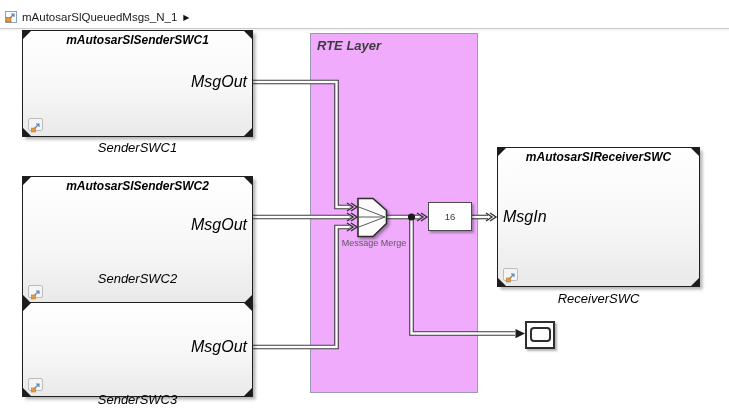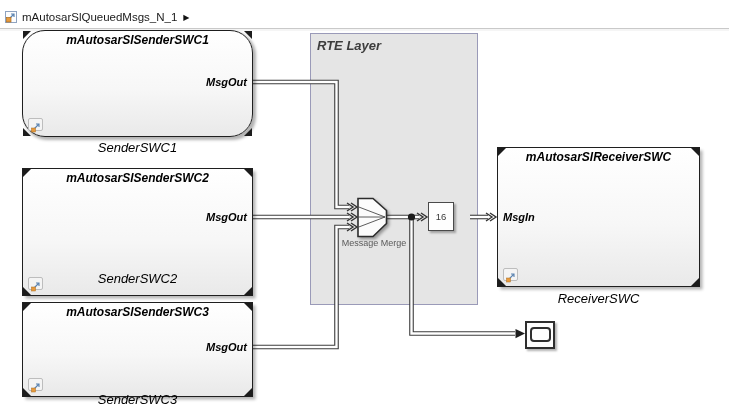--- a/index.html
+++ b/index.html
@@ -11,61 +11,61 @@
   #crumbbar{
     position:absolute;left:0;top:6px;width:729px;height:22px;background:#ffffff;
     border-bottom:1px solid #c9c9c9;box-shadow:0 2px 0 rgba(0,0,0,0.04);
     display:flex;align-items:center;z-index:5;
   }
   #crumb-icon{margin:0 4px 0 4px;display:block;}
   #crumb-label{font-size:11.5px;color:#1a1a1a;}
   #crumb-arrow{font-size:8px;color:#111;margin-left:6px;margin-top:1px;}
   
   #rte{
-    position:absolute;left:310px;top:33px;width:168px;height:272px;
-    background:#e5e5e5;border:1px solid #9a9ab8;box-sizing:border-box;z-index:1;
+    position:absolute;left:310px;top:33px;width:168px;height:360px;
+    background:#f0abfc;border:1px solid #9a9ab8;box-sizing:border-box;z-index:1;
   }
   #rte-title{font-size:13px;font-weight:bold;font-style:italic;color:#3d3d3d;padding:4px 0 0 6px;}
   
   #wires{position:absolute;left:0;top:0;z-index:2;}
   .wire-outer{stroke:#3c3c3c;stroke-width:4.6;fill:none;}
   .wire-inner{stroke:#ffffff;stroke-width:2.4;fill:none;}
   .chev{stroke:#333;stroke-width:1.4;fill:none;}
   .merge-shape{filter:drop-shadow(2px 2px 1.5px rgba(0,0,0,0.35));}
   
   .mblock{
     position:absolute;box-sizing:border-box;border:1.5px solid #1f1f1f;
     background:linear-gradient(180deg,#ffffff 0%,#f7f7f7 55%,#e9e9e9 100%);
     box-shadow:2.5px 2.5px 3px rgba(0,0,0,0.3);z-index:3;
   }
   .mblock .btitle{
     text-align:center;font-size:12px;font-weight:bold;font-style:italic;color:#000;margin-top:2px;
   }
   .port-label{
-    position:absolute;font-size:11px;font-weight:bold;font-style:italic;color:#000;
+    position:absolute;font-size:16px;font-weight:normal;font-style:italic;color:#000;
     transform:translateY(-50%);white-space:nowrap;
   }
   .port-out{right:5px;}
   .port-in{left:5px;}
   .corner{position:absolute;width:0;height:0;}
   .corner.tl{top:0;left:0;border-top:8px solid #1c1c1c;border-right:8px solid transparent;}
   .corner.tr{top:0;right:0;border-top:8px solid #1c1c1c;border-left:8px solid transparent;}
   .corner.bl{bottom:0;left:0;border-bottom:8px solid #1c1c1c;border-right:8px solid transparent;}
   .corner.br{bottom:0;right:0;border-bottom:8px solid #1c1c1c;border-left:8px solid transparent;}
   .badge{
     position:absolute;left:5px;bottom:5px;width:15px;height:13px;background:#f4f4f4;
     border:1px solid #bdbdbd;border-radius:2px;box-sizing:border-box;
   }
   .caption{
     position:absolute;text-align:center;font-size:13px;font-weight:normal;font-style:italic;
     color:#000;z-index:3;
   }
   
   #queue-block{
-    position:absolute;left:428px;top:202px;width:26px;height:29px;box-sizing:border-box;
+    position:absolute;left:428px;top:202px;width:44px;height:29px;box-sizing:border-box;
     background:#fefefe;border:1.2px solid #4a4a4a;box-shadow:1.5px 2px 2px rgba(0,0,0,0.3);
     display:flex;align-items:center;justify-content:center;
     font-size:9.5px;color:#3a3a3a;z-index:3;
   }
   #merge-caption{
     position:absolute;left:330px;top:238px;width:88px;text-align:center;
     font-size:9px;color:#5a5a5a;z-index:3;
   }
   #scope{
     position:absolute;left:525px;top:321px;width:30px;height:28px;box-sizing:border-box;
@@ -131,54 +131,53 @@
       <path class="chev" d="M351,203 L357,207 L351,211 M347,203 L353,207 L347,211"></path>
       <path class="chev" d="M351,213 L357,217 L351,221 M347,213 L353,217 L347,221"></path>
       <path class="chev" d="M351,223 L357,227 L351,231 M347,223 L353,227 L347,231"></path>
       <path class="chev" d="M421,213 L427,217 L421,221 M417,213 L423,217 L417,221"></path>
       <path class="chev" d="M490,213 L496,217 L490,221 M486,213 L492,217 L486,221"></path>
     </g>
 
     <polygon points="525,333.5 515.5,329 515.5,338.2" fill="#1c1c1c"></polygon>
   </svg>
 
-  <div class="mblock" style="left:22px;top:30px;width:231px;height:107px;border-radius:23px;">
+  <div class="mblock" style="left:22px;top:30px;width:231px;height:107px;">
     <div class="btitle">mAutosarSlSenderSWC1</div>
     <div class="port-label port-out" style="top:50.5px;">MsgOut</div>
     <div class="corner tl"></div>
     <div class="corner tr"></div>
     <div class="corner bl"></div>
     <div class="corner br"></div>
     <div class="badge">
       <svg width="13" height="11" viewBox="0 0 13 11">
         <path d="M4,8 L10,2 M7,2 H10 V5" stroke="#5b84b1" stroke-width="1.1" fill="none"></path>
         <rect x="2.5" y="6" width="4" height="4" fill="#e79a3c" stroke="#a96c21" stroke-width="0.5"></rect>
       </svg>
     </div>
   </div>
   <div class="caption" style="left:22px;top:140px;width:231px;">SenderSWC1</div>
 
-  <div class="mblock" style="left:22px;top:168px;width:231px;height:128px;">
+  <div class="mblock" style="left:22px;top:176px;width:231px;height:128px;">
     <div class="btitle">mAutosarSlSenderSWC2</div>
     <div class="port-label port-out" style="top:47.5px;">MsgOut</div>
     <div class="corner tl"></div>
     <div class="corner tr"></div>
     <div class="corner bl"></div>
     <div class="corner br"></div>
     <div class="badge">
       <svg width="13" height="11" viewBox="0 0 13 11">
         <path d="M4,8 L10,2 M7,2 H10 V5" stroke="#5b84b1" stroke-width="1.1" fill="none"></path>
         <rect x="2.5" y="6" width="4" height="4" fill="#e79a3c" stroke="#a96c21" stroke-width="0.5"></rect>
       </svg>
     </div>
   </div>
   <div class="caption" style="left:22px;top:271px;width:231px;">SenderSWC2</div>
 
   <div class="mblock" style="left:22px;top:302px;width:231px;height:95px;">
-    <div class="btitle">mAutosarSlSenderSWC3</div>
     <div class="port-label port-out" style="top:43.5px;">MsgOut</div>
     <div class="corner tl"></div>
     <div class="corner tr"></div>
     <div class="corner bl"></div>
     <div class="corner br"></div>
     <div class="badge">
       <svg width="13" height="11" viewBox="0 0 13 11">
         <path d="M4,8 L10,2 M7,2 H10 V5" stroke="#5b84b1" stroke-width="1.1" fill="none"></path>
         <rect x="2.5" y="6" width="4" height="4" fill="#e79a3c" stroke="#a96c21" stroke-width="0.5"></rect>
       </svg>

